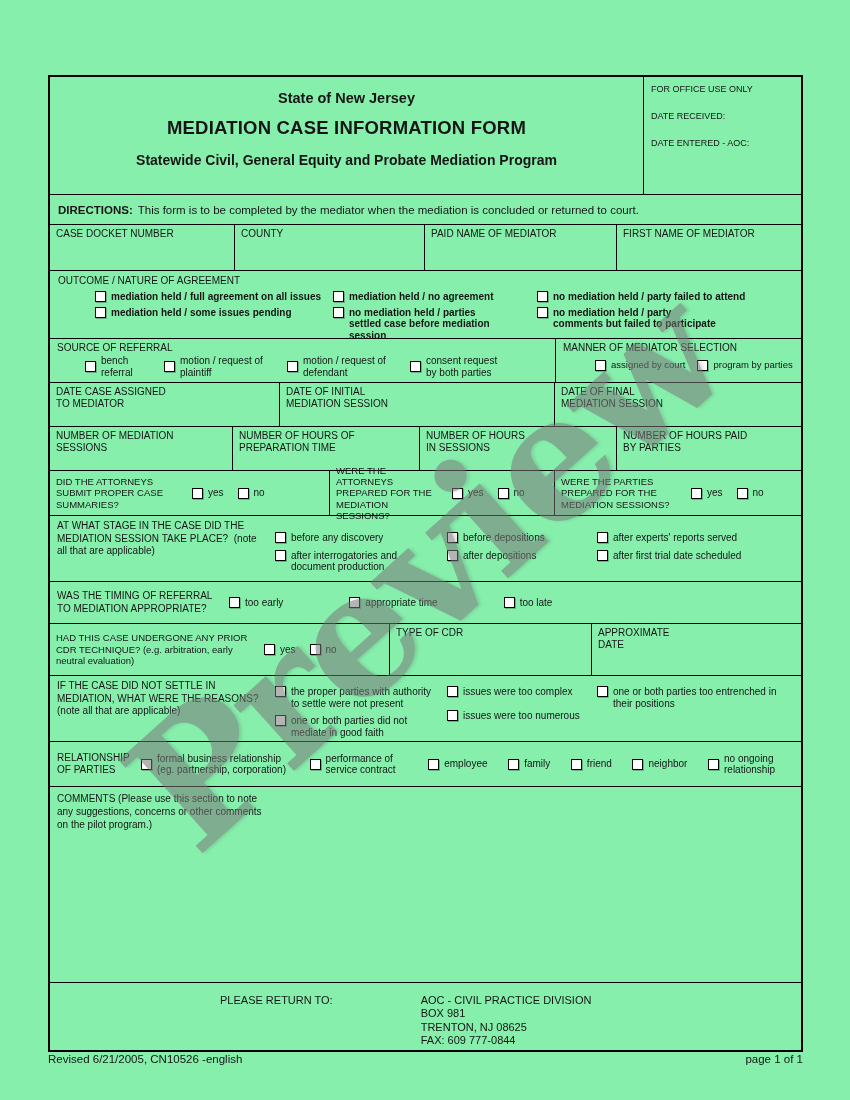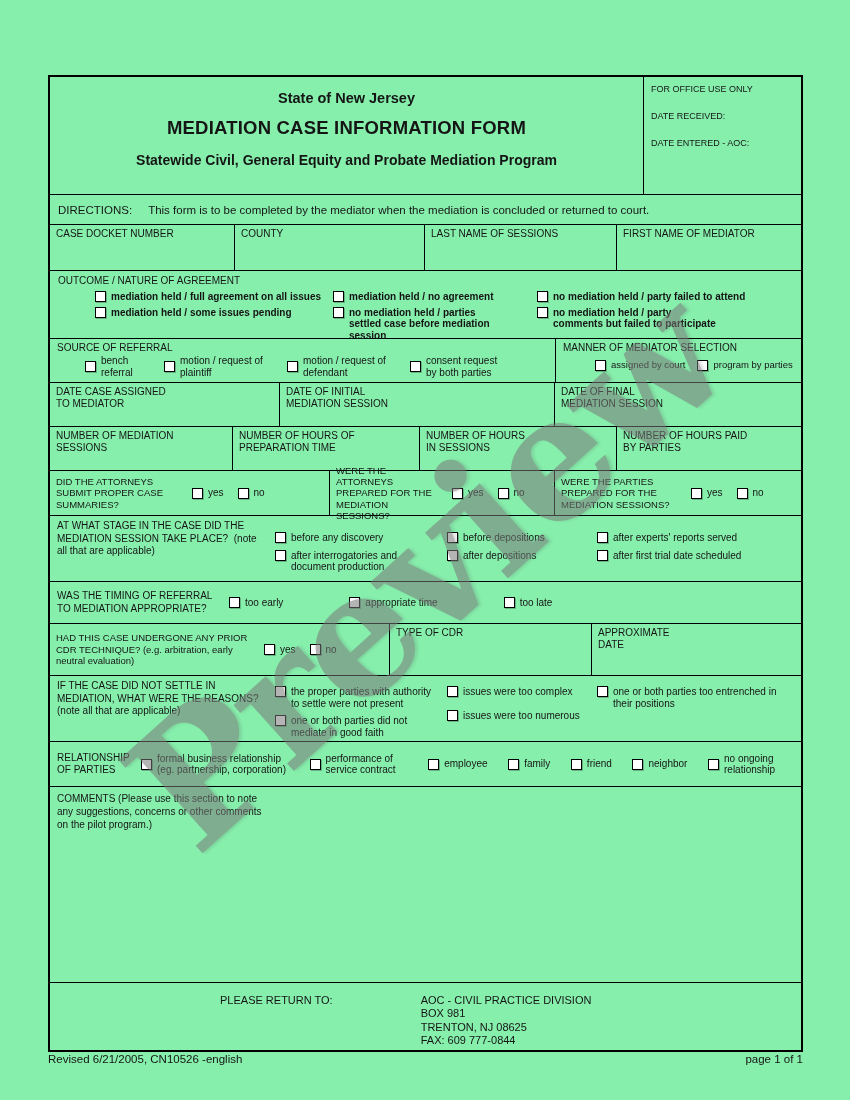--- a/index.html
+++ b/index.html
@@ -40,21 +40,21 @@
   .r-header { height:118px; }
   .hdr-left { flex:1; text-align:center; padding-top:13px; }
   .h-state { font-size:14.5px; font-weight:bold; }
   .h-title { font-size:18.5px; font-weight:bold; margin-top:11px; letter-spacing:0.2px; }
   .h-sub   { font-size:14px;  font-weight:bold; margin-top:13px; }
   .hdr-right { width:158px; border-left:1px solid #000; padding:7px 7px; }
   .office-title { font-size:9px; }
   .office-line { font-size:9px; margin-top:17px; }
 
   .r-directions { height:30px; align-items:center; padding:0 8px; font-size:11.5px; }
-  .dir-label { font-weight:normal; margin-right:16px; }
+  .dir-label { font-weight:bold; margin-right:5px; }
 
   .r-caseinfo { height:46px; }
   .r-caseinfo .cell { display:flex; flex-direction:column; }
 
   .r-outcome { height:68px; display:block; padding:4px 8px; }
   .outcome-grid { display:flex; margin-top:4px;font-weight:bold; }
   .ocol { display:flex; flex-direction:column; gap:4px; }
   .ocol1 { margin-left:37px; width:238px; }
   .ocol2 { width:204px; }
   .ocol3 { flex:1; padding-right:4px; }
@@ -148,21 +148,21 @@
     <div class="row r-caseinfo">
       <div class="cell" style="width:185px">
         <div class="lbl">CASE DOCKET NUMBER</div>
         <div class="fill"></div>
       </div>
       <div class="cell" style="width:190px">
         <div class="lbl">COUNTY</div>
         <div class="fill"></div>
       </div>
       <div class="cell" style="width:192px">
-        <div class="lbl">LAST NAME OF SESSIONS</div>
+        <div class="lbl">PAID NAME OF MEDIATOR</div>
         <div class="fill"></div>
       </div>
       <div class="cell" style="flex:1">
         <div class="lbl">FIRST NAME OF MEDIATOR</div>
         <div class="fill"></div>
       </div>
     </div>
 
     <div class="row r-outcome">
       <div class="sec-title">OUTCOME / NATURE OF AGREEMENT</div>

